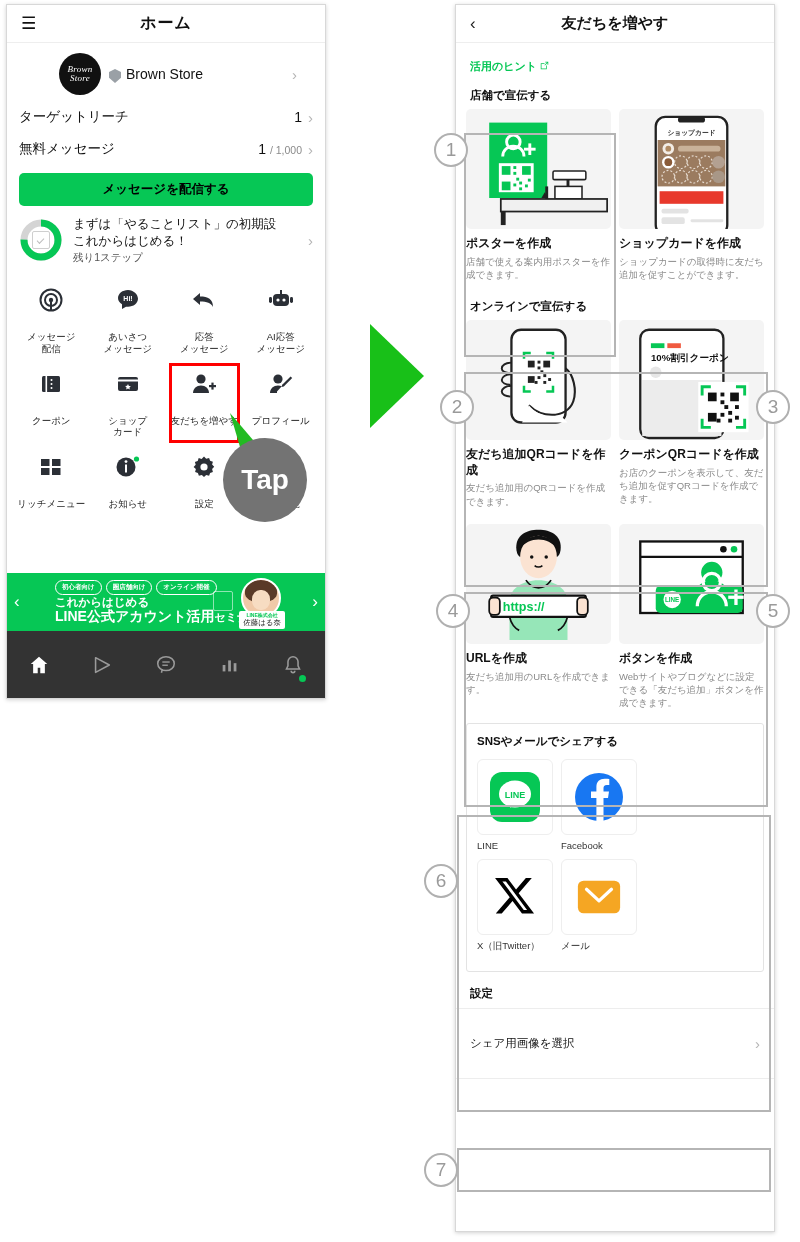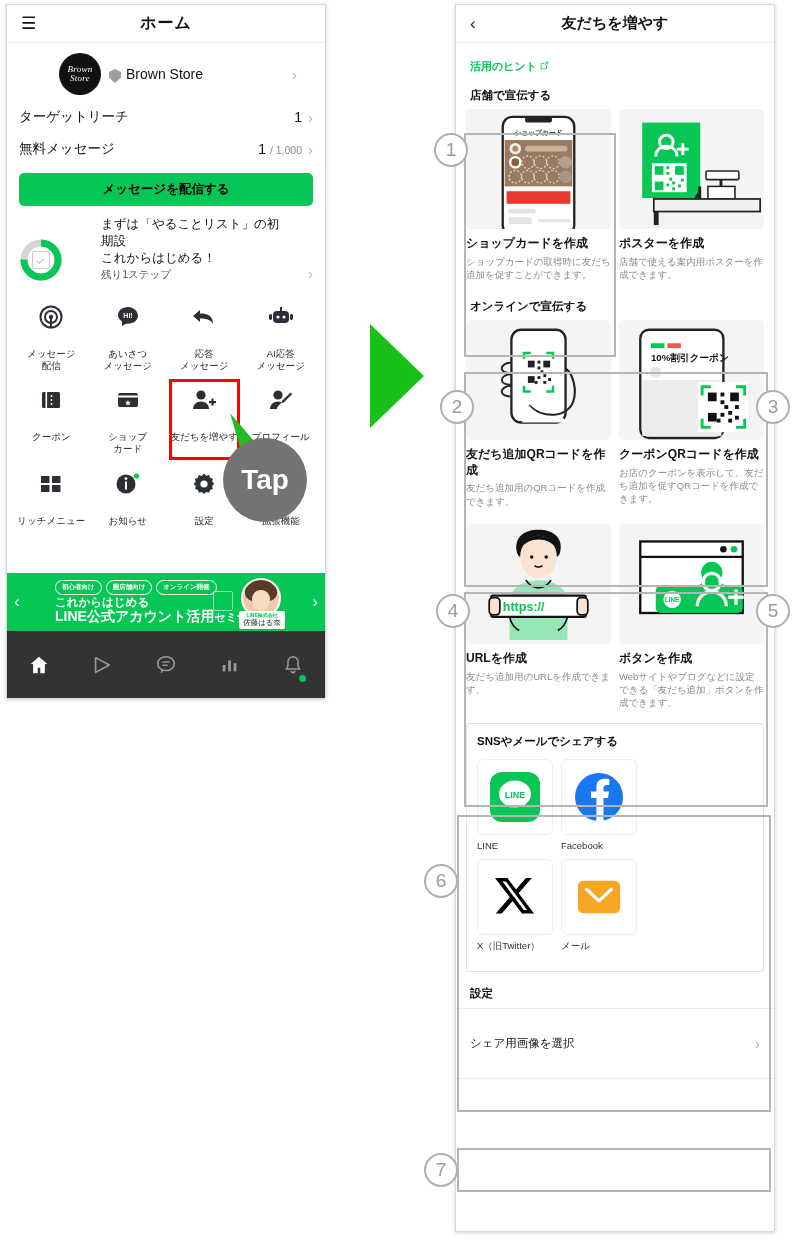--- a/index.html
+++ b/index.html
@@ -45,21 +45,21 @@
     display:flex; align-items:center; padding:7px 12px; font-size:13.5px;
   }
   .stat-row .lbl { flex:1; }
   .stat-row .val { font-size:14px; margin-right:6px; }
   .stat-row .val small { font-size:10.5px; color:#8a8a8a; }
   .send-btn {
     margin:8px 12px 0 12px; height:33px; background:#06c755; color:#000000;
     border-radius:5px; display:flex; align-items:center; justify-content:center;
     font-size:12.5px; font-weight:bold;
   }
-  .todo-row { display:flex; align-items:flex-end; padding:10px 12px 8px 12px;gap:28px; }
+  .todo-row { display:flex; align-items:center; padding:10px 12px 8px 12px; }
   .ring { width:44px; height:44px; flex:0 0 auto; position:relative;}
   .ring .check {
     position:absolute; left:13px; top:13px; width:18px; height:18px;
     border:1px solid #cfcfcf; border-radius:2px; background:#fff;
   }
   .ring .check:after{
     content:""; position:absolute; left:4px; top:6px; width:6px;height:3px;
     border-left:1.5px solid #bdbdbd; border-bottom:1.5px solid #bdbdbd;
     transform:rotate(-45deg);
   }
@@ -434,51 +434,20 @@
       <svg width="9" height="9" viewBox="0 0 12 12" style="vertical-align:0">
           <path d="M1 3h5v1H2v6h6V6h1v5H1z" fill="#06c755"></path>
           <path d="M7 1h4v4h-1V2.7L6.6 6 6 5.4 9.3 2H7z" fill="#06c755"></path>
         </svg>
     </a>
   </div>
 
   <div class="sect-title">店舗で宣伝する</div>
 
   <div class="card-row">
-    <div class="card">
-      <div class="thumb">
-        <svg width="100%" height="100%" viewBox="0 0 150 120">
-          <rect x="38" y="6" width="74" height="122" rx="10" fill="#fff" stroke="#222" stroke-width="2.4"></rect>
-          <rect x="61" y="6" width="28" height="6" rx="3" fill="#222"></rect>
-          <text x="75" y="25" font-size="7" text-anchor="middle" fill="#333" font-family="Liberation Sans" font-weight="bold">ショップカード</text>
-          <rect x="40" y="30" width="70" height="48" fill="#9b7b5f"></rect>
-          <circle cx="51" cy="39" r="6" fill="#f3ede6"></circle>
-            <circle cx="51" cy="39" r="3" fill="#b08a63"></circle>
-          <rect x="61" y="36" width="44" height="6" rx="3" fill="#c9b299"></rect>
-          <circle cx="51" cy="53" r="6.5" fill="#fff"></circle>
-            <circle cx="51" cy="53" r="4" fill="#8a5c3a"></circle>
-          <circle cx="64" cy="53" r="6.5" fill="none" stroke="#e6dbd0" stroke-width="1.3" stroke-dasharray="2 2"></circle>
-          <circle cx="77" cy="53" r="6.5" fill="none" stroke="#e6dbd0" stroke-width="1.3" stroke-dasharray="2 2"></circle>
-          <circle cx="90" cy="53" r="6.5" fill="none" stroke="#e6dbd0" stroke-width="1.3" stroke-dasharray="2 2"></circle>
-          <circle cx="103" cy="53" r="6.5" fill="#b3a091"></circle>
-          <circle cx="51" cy="68" r="6.5" fill="none" stroke="#e6dbd0" stroke-width="1.3" stroke-dasharray="2 2"></circle>
-          <circle cx="64" cy="68" r="6.5" fill="none" stroke="#e6dbd0" stroke-width="1.3" stroke-dasharray="2 2"></circle>
-          <circle cx="77" cy="68" r="6.5" fill="none" stroke="#e6dbd0" stroke-width="1.3" stroke-dasharray="2 2"></circle>
-          <circle cx="90" cy="68" r="6.5" fill="none" stroke="#e6dbd0" stroke-width="1.3" stroke-dasharray="2 2"></circle>
-          <circle cx="103" cy="68" r="6.5" fill="#a89787"></circle>
-          <rect x="42" y="83" width="66" height="13" fill="#e8392c"></rect>
-          <rect x="44" y="101" width="28" height="5" rx="2" fill="#e3e3e3"></rect>
-          <rect x="44" y="110" width="24" height="7" rx="2" fill="#e3e3e3"></rect>
-          <rect x="74" y="112" width="34" height="3" rx="1.5" fill="#e3e3e3"></rect>
-        </svg>
-      </div>
-      <div class="ctitle">ショップカードを作成</div>
-      <div class="cdesc">ショップカードの取得時に友だち追加を促すことができます。</div>
-    </div>
-
     <div class="card">
       <div class="thumb">
         <svg width="100%" height="100%" viewBox="0 0 150 120">
           <rect x="24" y="12" width="60" height="78" fill="#06c755"></rect>
           <circle cx="49" cy="32" r="7" fill="none" stroke="#fff" stroke-width="3"></circle>
           <path d="M38 47c0-6.5 5-10.5 11-10.5s11 4 11 10.5" fill="none" stroke="#fff" stroke-width="3"></path>
           <rect x="60" y="38" width="12" height="3" fill="#fff"></rect>
             <rect x="64.5" y="33.5" width="3" height="12" fill="#fff"></rect>
           <rect x="34" y="54" width="36" height="30" fill="#fff"></rect>
           <g fill="#06c755">
@@ -498,20 +467,51 @@
           <rect x="104" y="71" width="3" height="7" fill="#222"></rect>
           <rect x="92" y="78" width="28" height="13" fill="#fff" stroke="#222" stroke-width="1.6"></rect>
           <rect x="82" y="78" width="3" height="14" fill="#222"></rect>
           <path d="M78 90h7l-3.5-6z" fill="#222"></path>
           <rect x="36" y="91" width="110" height="13" fill="#f0f0f0" stroke="#222" stroke-width="1.8"></rect>
           <rect x="36" y="104" width="5" height="14" fill="#222"></rect>
         </svg>
       </div>
       <div class="ctitle">ポスターを作成</div>
       <div class="cdesc">店舗で使える案内用ポスターを作成できます。</div>
+    </div>
+
+    <div class="card">
+      <div class="thumb">
+        <svg width="100%" height="100%" viewBox="0 0 150 120">
+          <rect x="38" y="6" width="74" height="122" rx="10" fill="#fff" stroke="#222" stroke-width="2.4"></rect>
+          <rect x="61" y="6" width="28" height="6" rx="3" fill="#222"></rect>
+          <text x="75" y="25" font-size="7" text-anchor="middle" fill="#333" font-family="Liberation Sans" font-weight="bold">ショップカード</text>
+          <rect x="40" y="30" width="70" height="48" fill="#9b7b5f"></rect>
+          <circle cx="51" cy="39" r="6" fill="#f3ede6"></circle>
+            <circle cx="51" cy="39" r="3" fill="#b08a63"></circle>
+          <rect x="61" y="36" width="44" height="6" rx="3" fill="#c9b299"></rect>
+          <circle cx="51" cy="53" r="6.5" fill="#fff"></circle>
+            <circle cx="51" cy="53" r="4" fill="#8a5c3a"></circle>
+          <circle cx="64" cy="53" r="6.5" fill="none" stroke="#e6dbd0" stroke-width="1.3" stroke-dasharray="2 2"></circle>
+          <circle cx="77" cy="53" r="6.5" fill="none" stroke="#e6dbd0" stroke-width="1.3" stroke-dasharray="2 2"></circle>
+          <circle cx="90" cy="53" r="6.5" fill="none" stroke="#e6dbd0" stroke-width="1.3" stroke-dasharray="2 2"></circle>
+          <circle cx="103" cy="53" r="6.5" fill="#b3a091"></circle>
+          <circle cx="51" cy="68" r="6.5" fill="none" stroke="#e6dbd0" stroke-width="1.3" stroke-dasharray="2 2"></circle>
+          <circle cx="64" cy="68" r="6.5" fill="none" stroke="#e6dbd0" stroke-width="1.3" stroke-dasharray="2 2"></circle>
+          <circle cx="77" cy="68" r="6.5" fill="none" stroke="#e6dbd0" stroke-width="1.3" stroke-dasharray="2 2"></circle>
+          <circle cx="90" cy="68" r="6.5" fill="none" stroke="#e6dbd0" stroke-width="1.3" stroke-dasharray="2 2"></circle>
+          <circle cx="103" cy="68" r="6.5" fill="#a89787"></circle>
+          <rect x="42" y="83" width="66" height="13" fill="#e8392c"></rect>
+          <rect x="44" y="101" width="28" height="5" rx="2" fill="#e3e3e3"></rect>
+          <rect x="44" y="110" width="24" height="7" rx="2" fill="#e3e3e3"></rect>
+          <rect x="74" y="112" width="34" height="3" rx="1.5" fill="#e3e3e3"></rect>
+        </svg>
+      </div>
+      <div class="ctitle">ショップカードを作成</div>
+      <div class="cdesc">ショップカードの取得時に友だち追加を促すことができます。</div>
     </div>
   </div>
 
   <div class="sect-title">オンラインで宣伝する</div>
 
   <div class="card-row">
     <div class="card">
       <div class="thumb">
         <svg width="100%" height="100%" viewBox="0 0 150 120">
           <rect x="47" y="8" width="56" height="96" rx="10" fill="#fff" stroke="#222" stroke-width="2.4"></rect>

